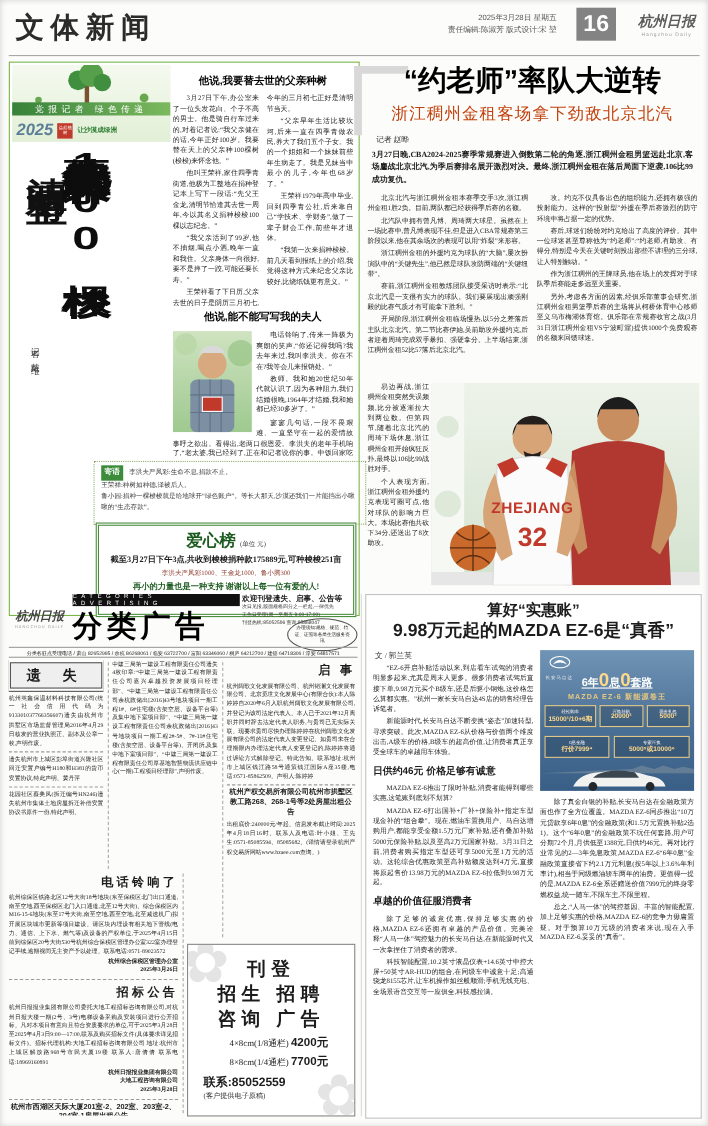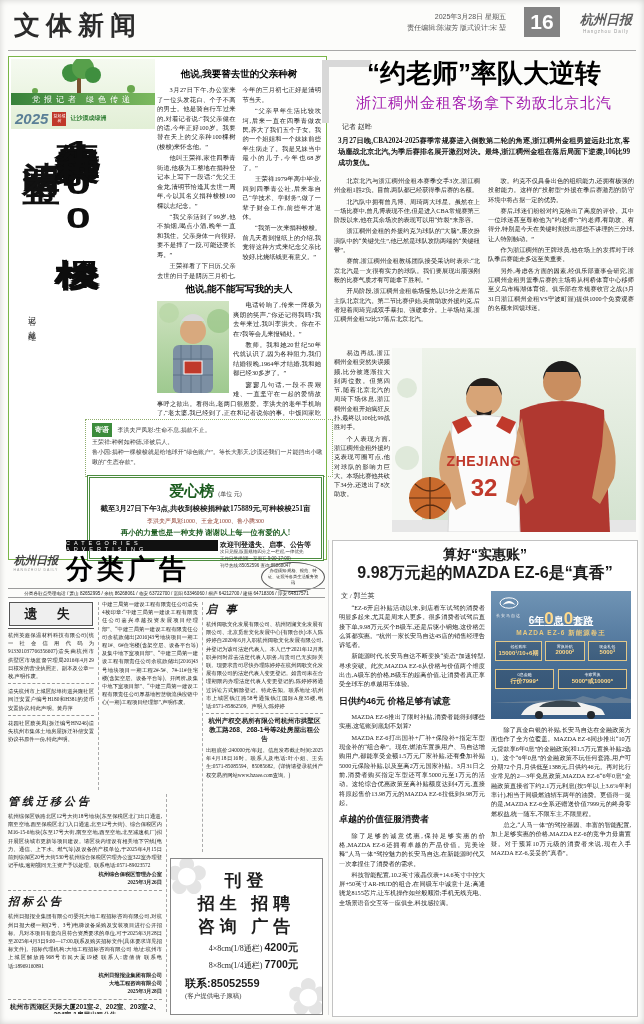--- a/index.html
+++ b/index.html
@@ -53,21 +53,21 @@
          text-align:center;padding-top:4px;}
   .aixin .t{font-size:15px;font-weight:900;color:#1d5c20;display:inline;}
   .aixin .u{font-size:6px;color:#444;}
   .aixin .l1{font-size:7.5px;font-weight:bold;margin:3px 6px 2px 6px;line-height:1.4;}
   .aixin .l2{font-size:6px;color:#8b3a2a;margin:1px 0;}
   .aixin .l3{font-size:7.5px;font-weight:bold;color:#1d5c20;margin-top:2px;}
   
   .bk{left:332px;top:56px;width:304px;height:478px;}
   .bk-bracket{left:-10px;top:4px;width:42px;height:56px;border-left:7px solid #d8d8d8;border-top:7px solid #d8d8d8;}
   .bk-title{left:0;top:0;width:100%;text-align:center;font-size:26px;font-weight:900;color:#000;}
-  .bk-sub{left:0;top:38px;width:100%;text-align:center;font-size:15px;color:#a21caf;letter-spacing:1px;}
+  .bk-sub{left:0;top:38px;width:100%;text-align:center;font-size:15px;color:#c2410c;letter-spacing:1px;}
   .bk-byline{left:10px;top:66px;font-size:7px;color:#333;}
   .bk-lead{left:6px;top:80px;width:292px;font-size:7.2px;font-weight:bold;line-height:1.55;font-family:Liberation Serif, serif;}
   .bk-cols{left:2px;top:120px;width:300px;height:170px;display:flex;gap:8px;overflow:hidden;
            font-size:6.2px;line-height:1.5;}
   .bk-col{width:146px;}
   .bk-tail{left:2px;top:292px;width:56px;height:180px;overflow:hidden;font-size:6.2px;line-height:1.5;}
   .bk-photo{left:60px;top:292px;width:244px;height:184px;overflow:hidden;}
   
   .mz{left:332px;top:540px;width:304px;height:475px;border:1px solid #c2c2c2;background:#fff;}
   .mz-t1{left:0;top:5px;width:100%;text-align:center;font-size:14px;font-weight:900;}
@@ -105,21 +105,21 @@
   .cl-bubble{right:0;top:22px;width:54px;height:24px;border:1px solid #555;border-radius:50%;
              font-size:4.2px;color:#222;display:flex;align-items:center;text-align:center;padding:2px 4px;line-height:1.4;}
   .cl-strip{left:0;top:48px;width:317px;border-top:1px solid #9c9c9c;border-bottom:1px solid #9c9c9c;
             font-size:4.6px;color:#222;text-align:center;padding:1.5px 0;}
   .cl small, .cl .body{font-size:5.3px;line-height:1.55;}
   .cl-col{overflow:hidden;}
   .cl-col p{text-indent:0;}
   .lost-head{border:1px solid #555;box-shadow:0 0 0 2px #fff,0 0 0 3px #555;background:#efefef;
              text-align:center;font-size:13px;font-weight:900;letter-spacing:8px;padding:2px 12px;margin:2px 1px 5px 1px;}
   .dash{border-top:1px dashed #999;margin:3px 0;}
-  .sec-head{text-align:left;font-size:11px;font-weight:900;letter-spacing:3px;margin:2px 0 3px 0;font-style:italic;}
+  .sec-head{text-align:right;font-size:11px;font-weight:900;letter-spacing:3px;margin:2px 0 3px 0;}
   .sign{text-align:right;font-weight:bold;font-size:5.3px;line-height:1.5;}
   .bold-head{font-weight:900;font-size:6.6px;text-align:center;line-height:1.35;margin-bottom:2px;}
   .vline{border-left:1px dashed #aaa;width:0;}
   .adbox{left:162px;top:318px;width:151px;height:155px;border:1px solid #888;background:#fff;overflow:hidden;}
   .flower{position:absolute;font-size:52px;color:#e4e4e4;line-height:1;}
   .adbox .big{font-size:17px;font-weight:900;letter-spacing:5px;text-align:center;position:relative;}
   .adbox .price{font-size:8px;text-align:center;margin:3px 0 0 14px;position:relative;}
   .adbox .price b{font-size:10.5px;}
   .adbox .contact{font-size:11px;font-weight:900;margin:4px 0 0 14px;position:relative;}
   .adbox .note{font-size:6.5px;color:#333;margin:1px 0 0 14px;position:relative;}
@@ -314,21 +314,21 @@
 
     <div class="abs cl-col jt" style="left:198px;top:60px;width:117px;height:252px;">
       <div class="sec-head">启 事</div>
       <p class="body">杭州阔歌文化发展有限公司、杭州韬澜文化发展有限公司、北京觅世文化发展中心(有限合伙):本人陈婷婷自2020年6月入职杭州阔歌文化发展有限公司,并登记为该司法定代表人。本人已于2021年12月离职并同时辞去法定代表人职务,与贵司已无实际关联。现要求贵司尽快办理陈婷婷在杭州阔歌文化发展有限公司的法定代表人变更登记。如贵司未在合理期限内办理法定代表人变更登记的,陈婷婷将通过诉讼方式解除登记。特此告知。联系地址:杭州市上城区钱江路58号通策钱江国际A座35楼,电话:0571-85862509。声明人:陈婷婷</p>
       <div class="dash"></div>
       <div class="bold-head sans">杭州产权交易所有限公司杭州市拱墅区教工路268、268-1号等2处房屋出租公告</div>
       <p class="body">出租底价:240000元/年起。信息发布截止时间:2025年4月18日16时。联系人及电话:叶小姐、王先生:0571-85085594、85085682。(详情请登录杭州产权交易所网站www.hzaee.com查询。)</p>
     </div>
 
     <div class="abs cl-col jt" style="left:0;top:252px;width:154px;height:222px;">
-      <div class="sec-head sans">管线迁移公告</div>
+      <div class="sec-head sans">电话铃响了</div>
       <p class="body">杭州综保区铁路北区12号大街18号地块(东至保税区北门出口通道,南至空地,西至保税区北门入口通道,北至12号大街)、综合保税区内M16-15-6地块(东至17号大街,南至空地,西至空地,北至减速机厂)拟开展区块城市更新等项目建设。请区块内埋设有相关地下管线(电力、通信、上下水、燃气等)及设备的产权单位,于2025年4月15日前到综保区20号大街530号杭州综合保税区管理办公室322室办理登记手续,逾期视同无主资产予以处理。联系电话:0571-89023572</p>
       <div class="sign">杭州综合保税区管理办公室</div>
       <div class="sign">2025年3月26日</div>
       <div class="dash"></div>
       <div class="sec-head sans">招标公告</div>
       <p class="body">杭州日报报业集团有限公司委托大地工程招标咨询有限公司,对杭州日报大楼一期(2号、3号)电梯设备采购及安装项目进行公开招标。凡对本项目有意向且符合资质要求的单位,可于2025年3月28日至2025年4月3日9:00—17:00,联系及购买招标文件(具体要求详见招标文件)。招标代理机构:大地工程招标咨询有限公司 地址:杭州市上城区解放路968号市民大厦19楼 联系人:唐倩倩 联系电话:18969160891</p>
       <div class="sign">杭州日报报业集团有限公司</div>
       <div class="sign">大地工程咨询有限公司</div>
       <div class="sign">2025年3月28日</div>
       <div class="dash"></div>

